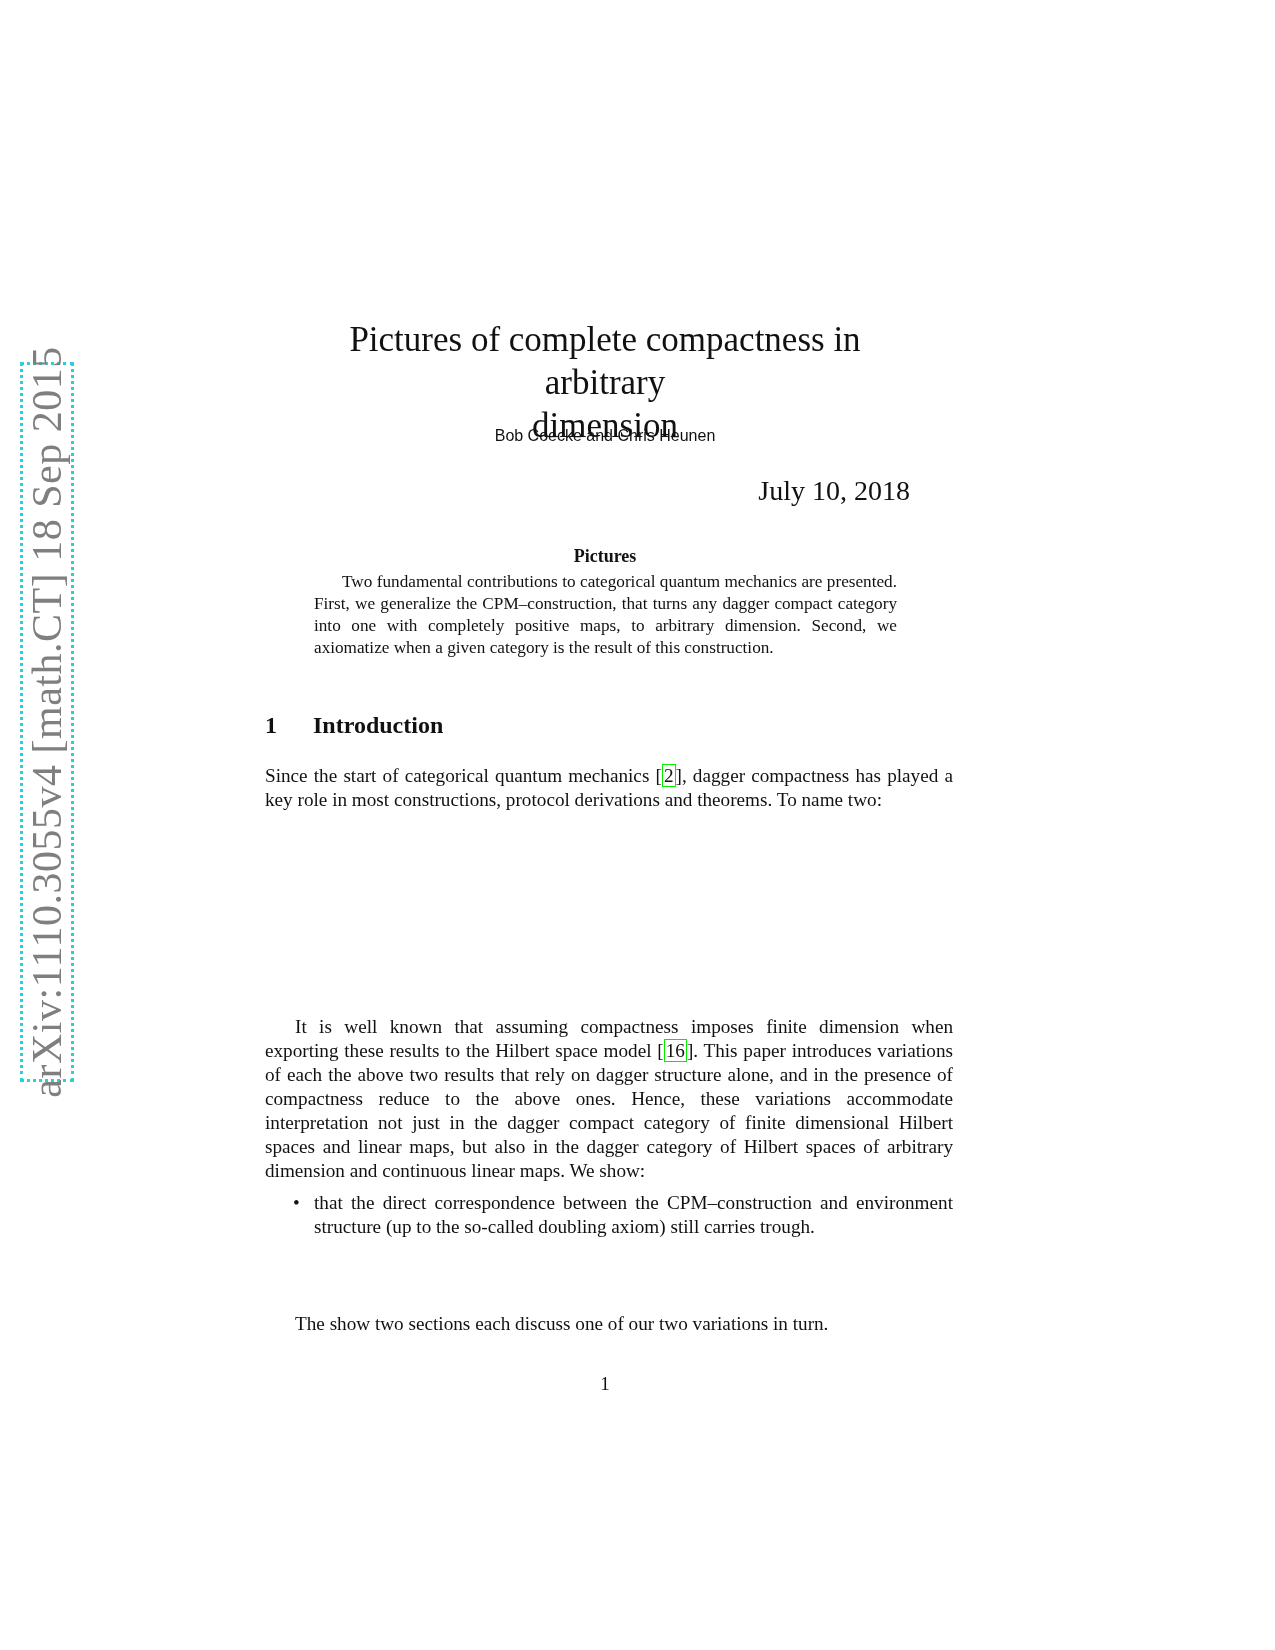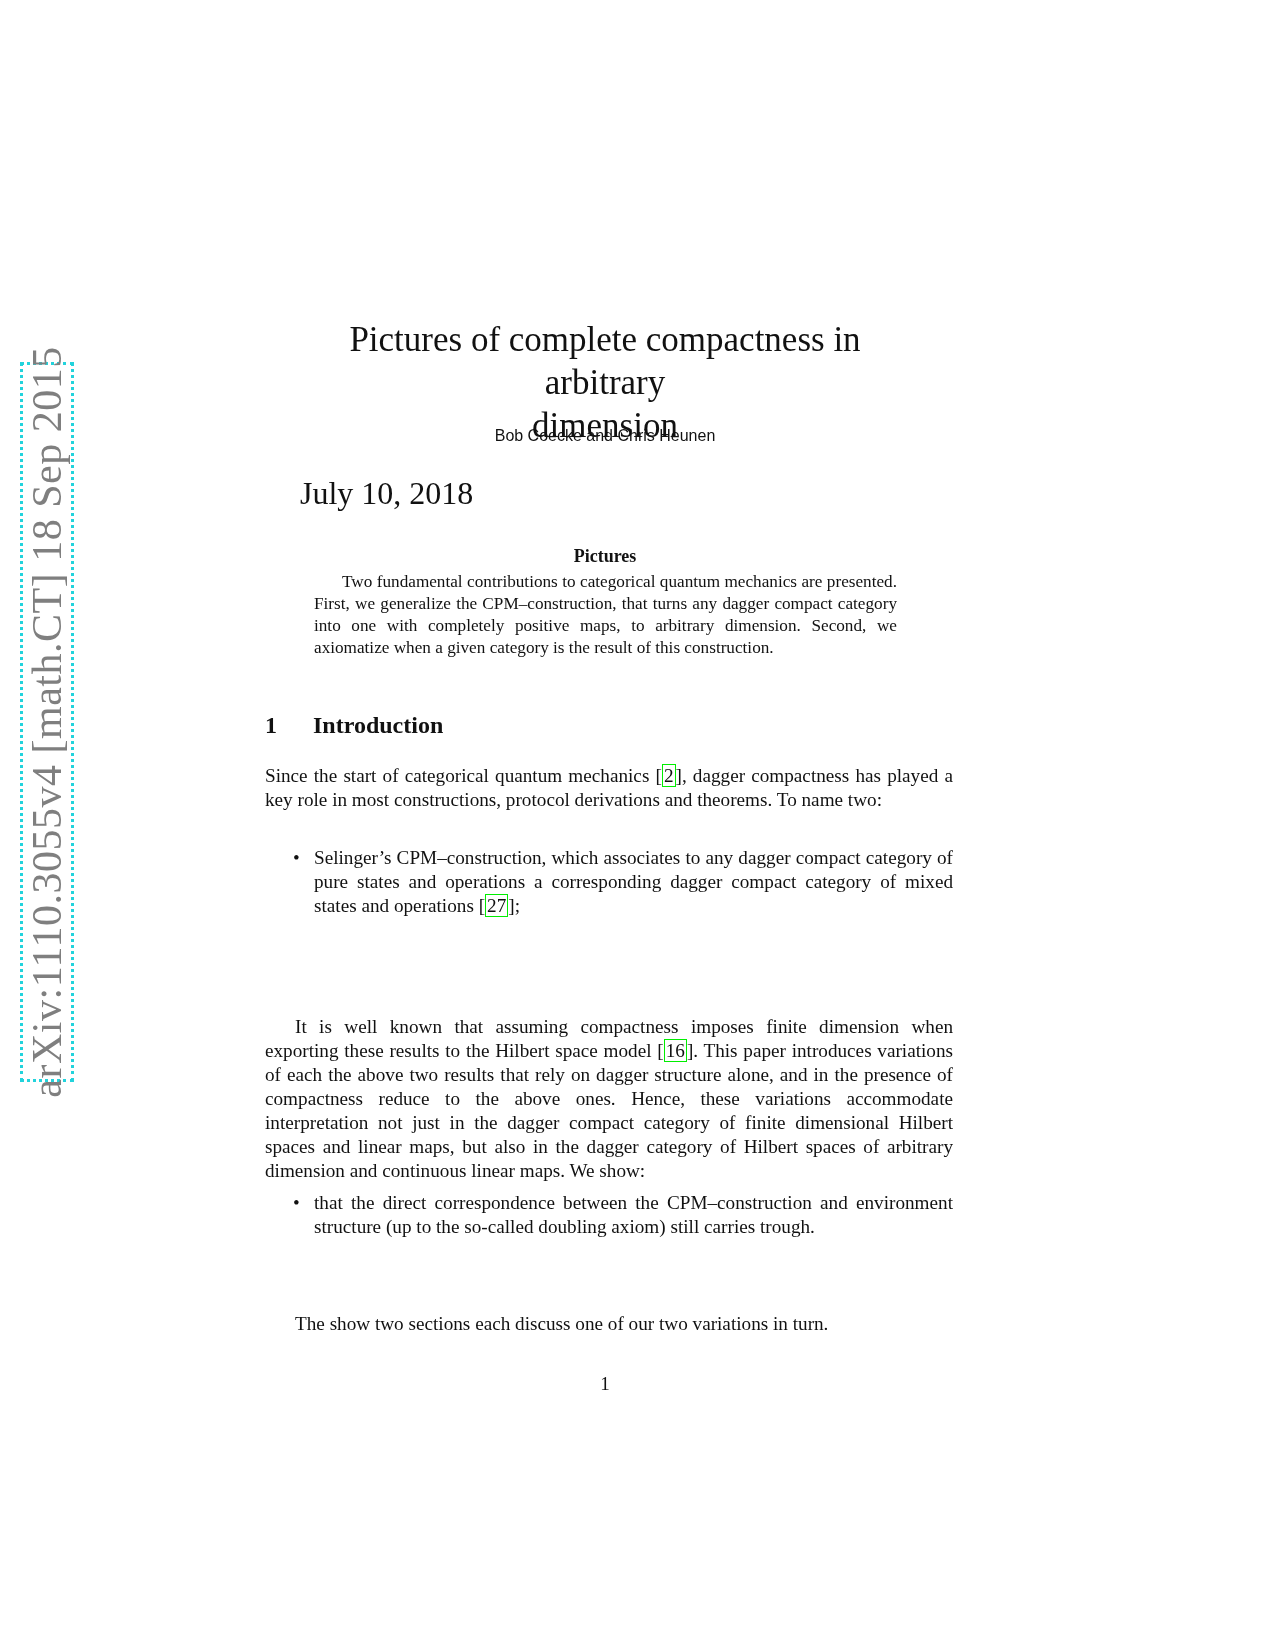--- a/index.html
+++ b/index.html
@@ -12,21 +12,21 @@
            transform: translate(-50%, -50%) rotate(-90deg);
            white-space: nowrap; font-family: "Liberation Serif", serif;
            font-size: 42px; color: #7f7f7f; letter-spacing: 0.5px; }
 
   .title { position: absolute; left: 300px; width: 610px; top: 318px;
            text-align: center; font-family: "Liberation Serif", serif;
            font-size: 35px; line-height: 43px; color: #111; }
   .authors { position: absolute; left: 300px; width: 610px; top: 427px;
            text-align: center; font-family: Liberation Sans, sans-serif; font-size: 16px; }
   .date { position: absolute; left: 300px; width: 610px; top: 475px;
-           text-align: left; font-family: "Liberation Serif", serif; font-size: 32px; }
+           text-align: right; font-family: "Liberation Serif", serif; font-size: 28px; }
 
   .abstract-h { position: absolute; left: 300px; width: 610px; top: 546px;
            text-align: center; font-family: "Liberation Serif", serif;
            font-weight: bold; font-size: 18px; }
   .abstract { position: absolute; left: 314px; width: 583px; top: 571px;
            font-family: "Liberation Serif", serif; font-size: 17.2px; line-height: 22px;
            text-align: justify; text-indent: 28px; }
 
   .sec { position: absolute; left: 265px; top: 712px; font-family: "Liberation Serif", serif;
          font-weight: bold; font-size: 24px; }
@@ -68,21 +68,20 @@
 <div class="abstract">Two fundamental contributions to categorical quantum mechanics are presented. First, we generalize the CPM–construction, that turns any dagger compact category into one with completely positive maps, to arbitrary dimension. Second, we axiomatize when a given category is the result of this construction.</div>
 
 <div class="sec">
   <span class="num">1</span><span>Introduction</span>
 </div>
 
 <div class="body p1"><span>Since the start of categorical quantum mechanics </span>[<span class="cite">2</span>]<span>, dagger compactness has played a key role in most constructions, protocol derivations and theorems. To name two:</span></div>
 
 <div class="body list1">
   <ul class="bul">
-    <li><span>Selinger’s CPM–construction, which associates to any dagger compact category of pure states and operations a corresponding dagger compact category of mixed states and operations </span>[<span class="cite">27</span>]<span>;</span></li>
   </ul>
 </div>
 
 <div class="body p2 indent"><span>It is well known that assuming compactness imposes finite dimension when exporting these results to the Hilbert space model </span>[<span class="cite">16</span>]<span>. This paper introduces variations of each the above two results that rely on dagger structure alone, and in the presence of compactness reduce to the above ones. Hence, these variations accommodate interpretation not just in the dagger compact category of finite dimensional Hilbert spaces and linear maps, but also in the dagger category of Hilbert spaces of arbitrary dimension and continuous linear maps. We show:</span></div>
 
 <div class="body list2">
   <ul class="bul">
     <li>that the direct correspondence between the CPM–construction and environment structure (up to the so-called doubling axiom) still carries trough.</li>
   </ul>
 </div>

